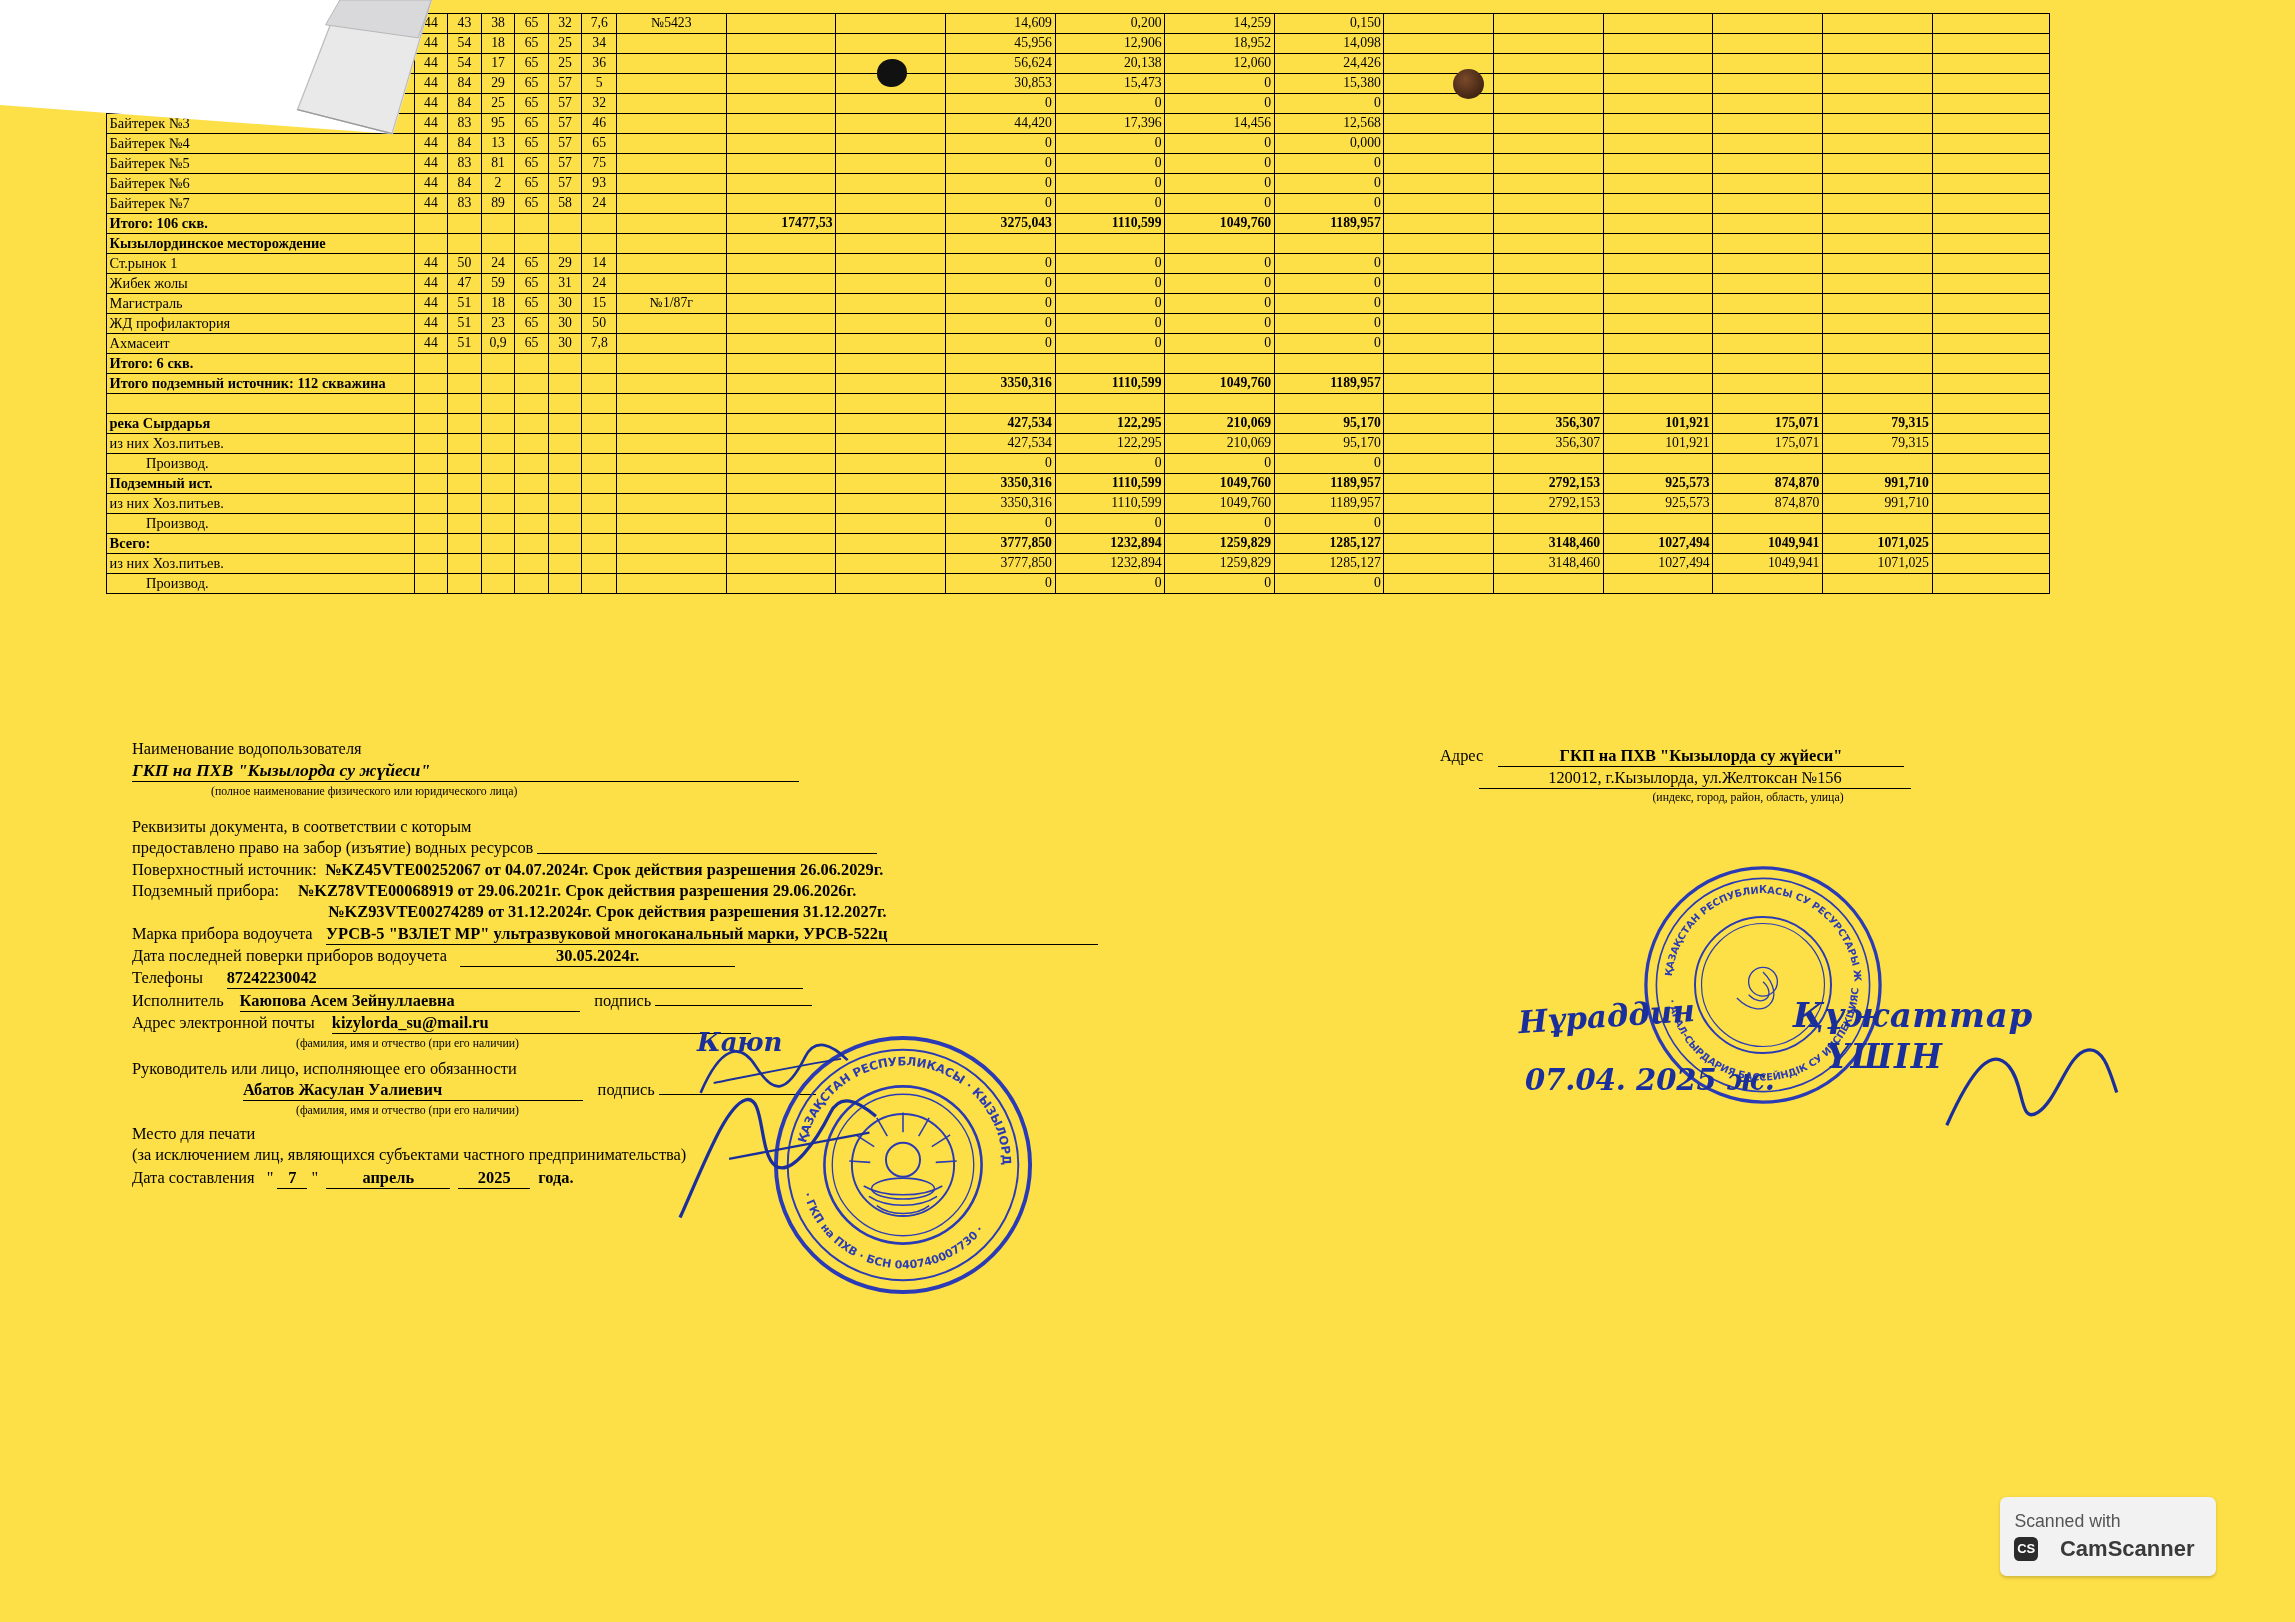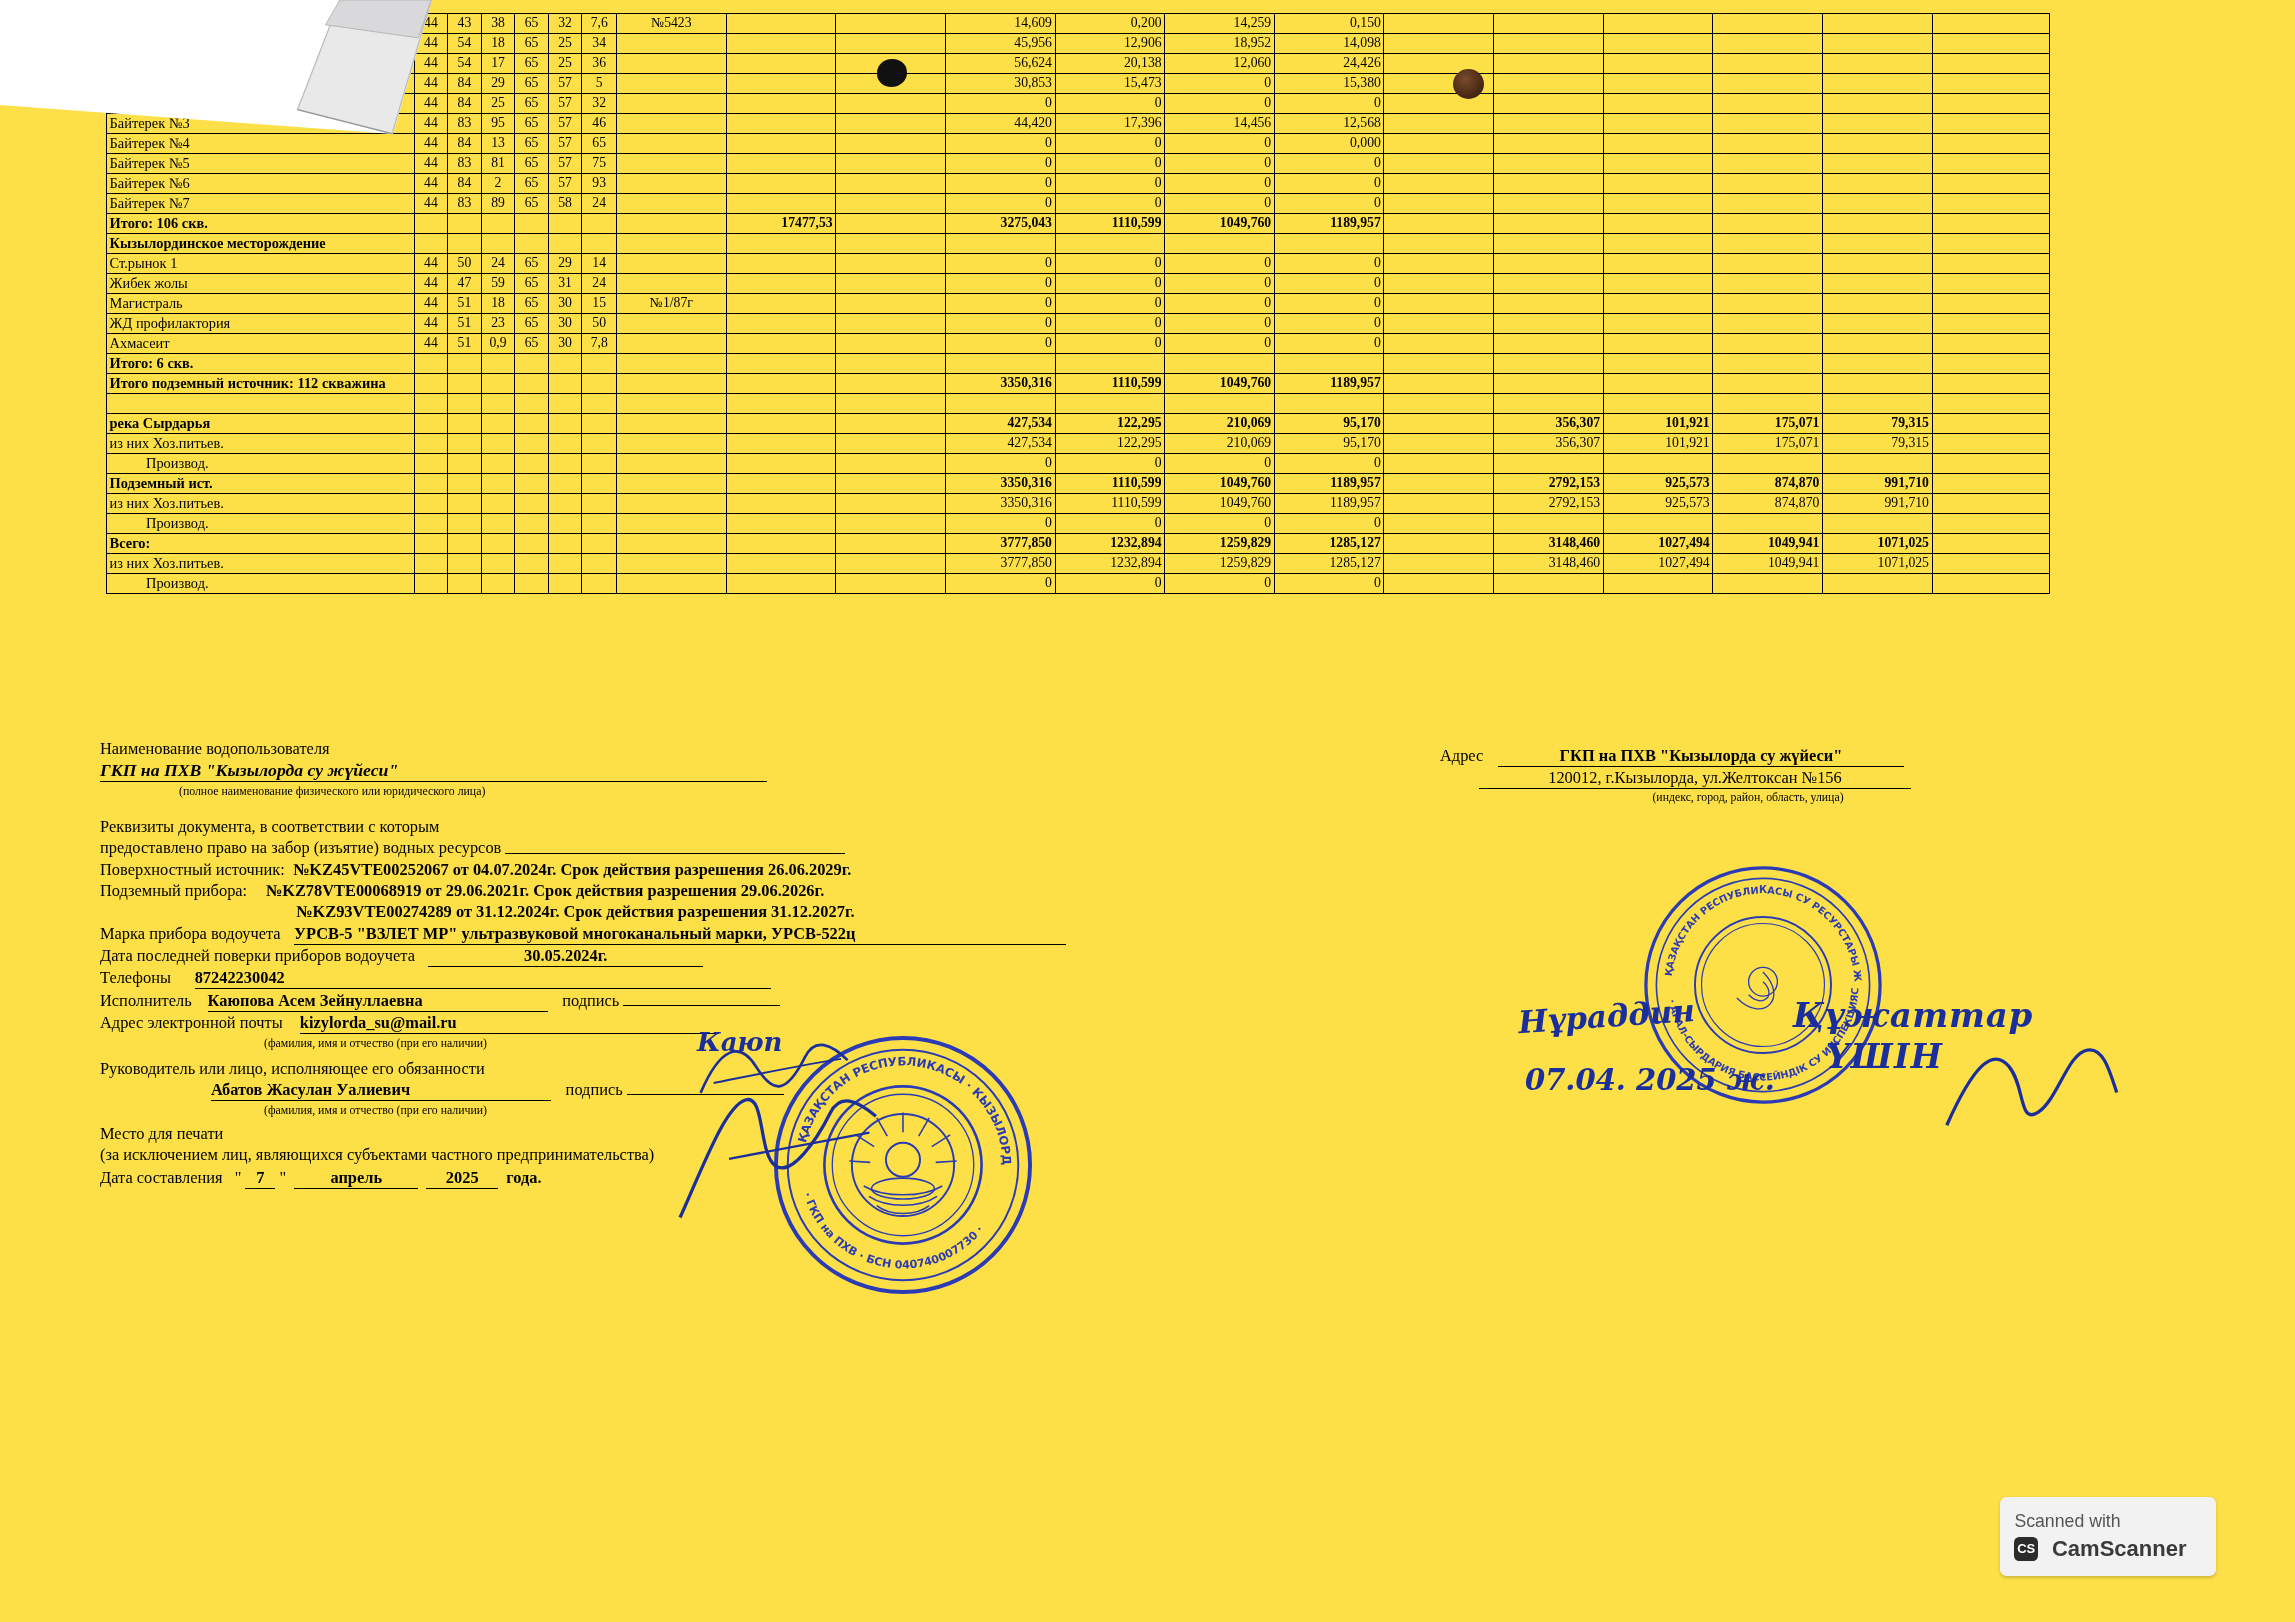--- a/index.html
+++ b/index.html
@@ -84,21 +84,21 @@
     z-index: 5;
   }
 
   
   .form {
     position: absolute;
     left: 0; top: 739px;
     width: 2295px;
     font-family: "Liberation Serif", serif;
   }
-  .f-left { position: absolute; left: 100px; top: 0; width: 1243px; font-size: 16.4px; }
+  .f-left { position: absolute; left: 132px; top: 0; width: 1243px; font-size: 16.4px; }
   .f-right { position: absolute; left: 1440px; top: 6.5px; width: 785px; font-size: 16.4px; }
 
   .line { position: relative; margin-bottom: 1.3px; white-space: nowrap; }
   .u { border-bottom: 1px solid #000; display: inline-block; }
   .small { font-size: 11.8px; }
   .b { font-weight: bold; }
   .i { font-style: italic; }
 
   
   .sig {
@@ -129,21 +129,21 @@
     border-radius: 6.5px;
     box-shadow: 0 1.3px 3.3px rgba(0,0,0,0.18);
     display: flex;
     flex-direction: column;
     justify-content: center;
     padding-left: 14.4px;
     box-sizing: border-box;
     z-index: 12;
   }
   .cam-top { font-family: "Liberation Sans", sans-serif; font-size: 17.7px; color: #555; }
-  .cam-bot { display: flex; align-items: center; gap: 14px; margin-top: 3.9px; }
+  .cam-bot { display: flex; align-items: center; gap: 22px; margin-top: 3.9px; }
   .cam-logo {
     width: 23.6px; height: 23.6px; border-radius: 5.2px;
     background: #2b2b2b; color: #fff;
     font-family: "Liberation Sans", sans-serif;
     font-size: 13px; font-weight: bold;
     display: flex; align-items: center; justify-content: center;
   }
   .cam-name { font-family: "Liberation Sans", sans-serif; font-size: 22px; font-weight: bold; color: #3a3a3a; }
 </style>
 </head>

